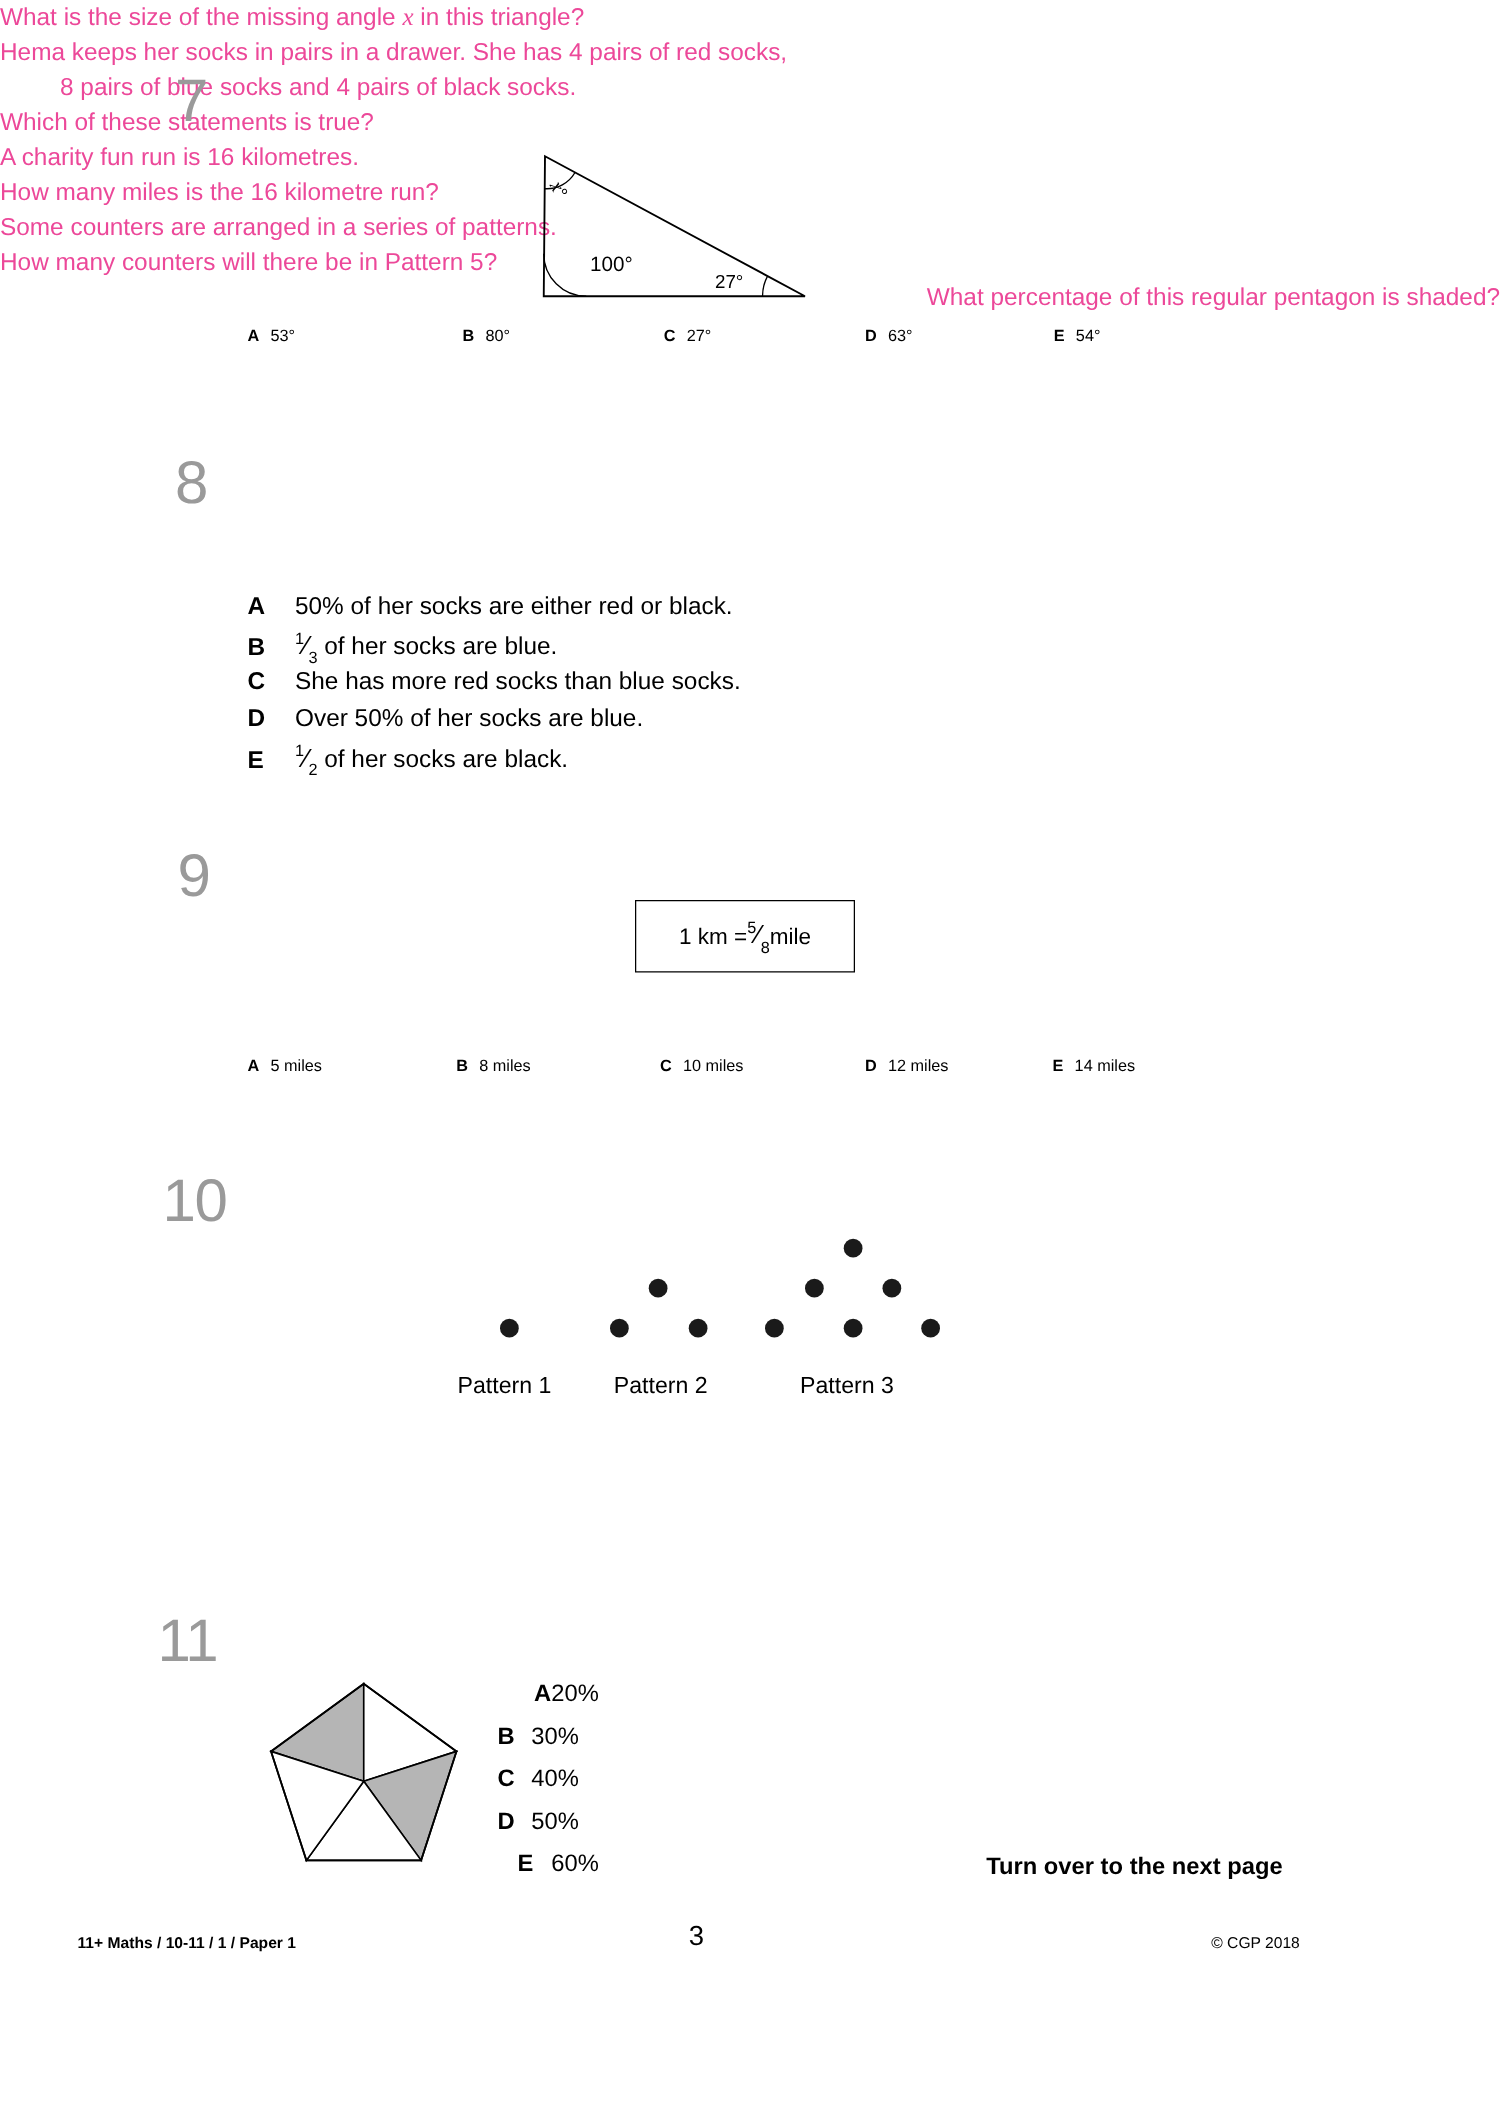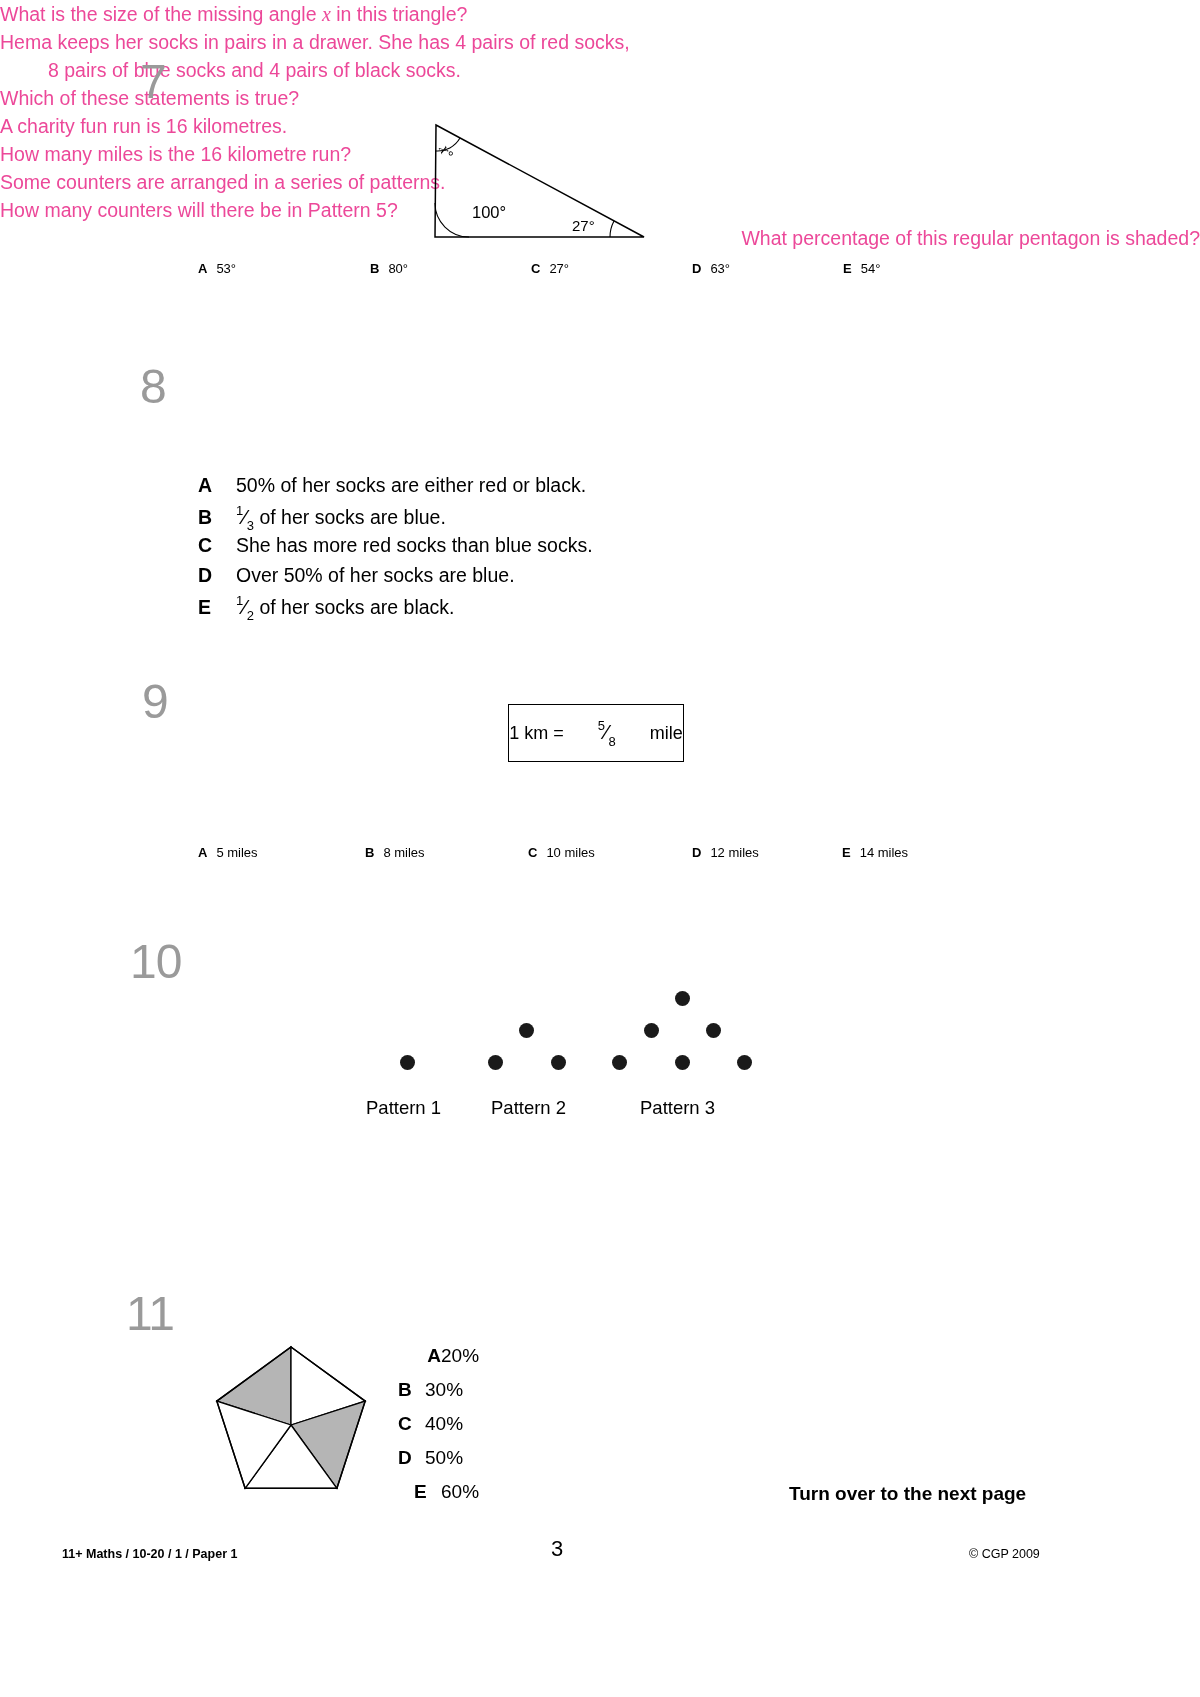--- a/index.html
+++ b/index.html
@@ -124,21 +124,21 @@
       <span class="L">D</span><span>Over 50% of her socks are blue.</span>
     </div>
     <div class="vrow">
       <span class="L">E</span><span class="frac"><span class="n">1</span><span class="s">⁄</span><span class="d">2</span></span><span> of her socks are black.</span>
     </div>
   </div>
 
   <div class="qnum" style="left:142px; top:678px;">9</div>
   <div class="stem" style="left:198px; top:687px;">A charity fun run is 16 kilometres.</div>
 
-  <div class="convbox" style="left:508px; top:704px; width:174px; height:56px;gap:34px;">
+  <div class="convbox" style="left:508px; top:720px; width:174px; height:56px;">
     <span>1 km = </span>
       <span class="frac"><span class="n">5</span><span class="s">⁄</span><span class="d">8</span></span>
       <span> mile</span>
   </div>
 
   <div class="stem" style="left:198px; top:802px;">How many miles is the 16 kilometre run?</div>
 
   <div class="opts" style="left:198px; top:845px; width:830px; height:26px;">
     <span class="opt" style="left:0px;"><span class="L">A</span><span>5 miles</span></span>
     <span class="opt" style="left:167px;"><span class="L">B</span><span>8 miles</span></span>
@@ -205,17 +205,17 @@
     </div>
     <div class="vrow" style="height:34px;">
       <span class="L" style="width:27px;">D</span><span>50%</span>
     </div>
     <div class="vrow" style="height:34px;margin-left:16px;">
       <span class="L" style="width:27px;">E</span><span>60%</span>
     </div>
   </div>
 
   <div class="turnover" style="left:789px; top:1483px;">Turn over to the next page</div>
-  <div class="footer-left" style="left:62px; top:1547px;">11+ Maths / 10-20 / 1 / Paper 1</div>
+  <div class="footer-left" style="left:62px; top:1547px;">11+ Maths / 10-11 / 1 / Paper 1</div>
   <div class="footer-center" style="left:551px; top:1536px;">3</div>
-  <div class="footer-right" style="left:969px; top:1547px;">© CGP 2009</div>
+  <div class="footer-right" style="left:969px; top:1547px;">© CGP 2018</div>
 
 </div>
 
 </body></html>

